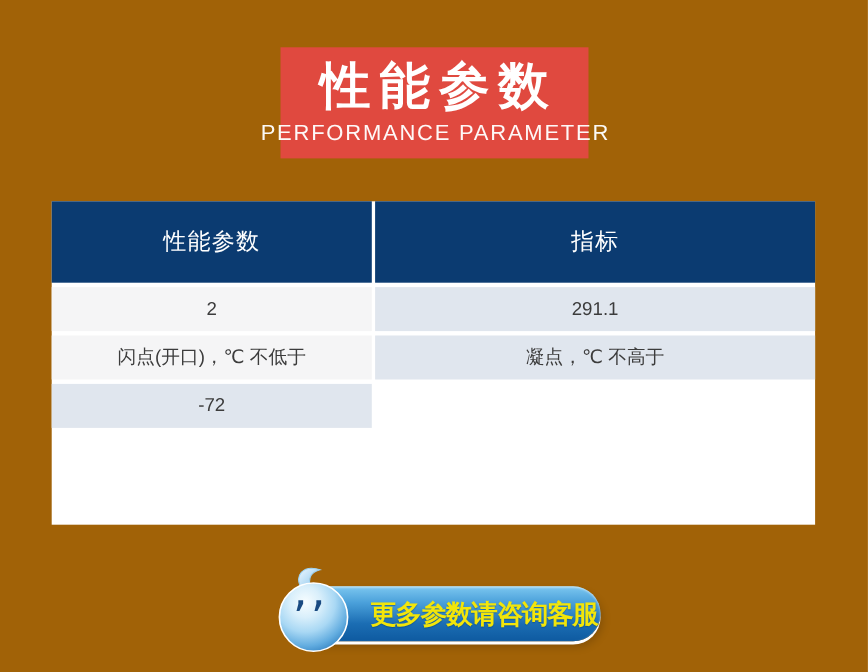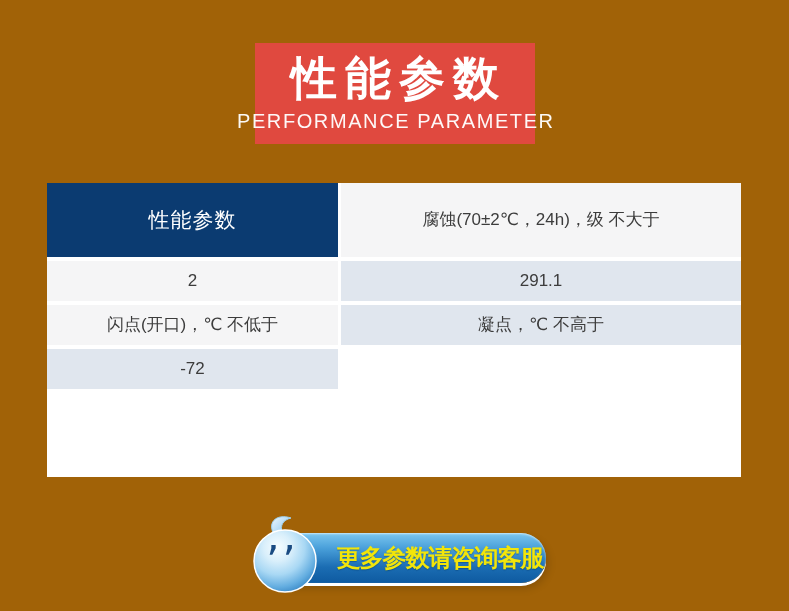--- a/index.html
+++ b/index.html
@@ -65,23 +65,23 @@
 
 <div class="page">
 
   <div class="banner">
     <div class="banner-title">性能参数</div>
     <div class="banner-subtitle">PERFORMANCE PARAMETER</div>
   </div>
 
   <div class="spec-table">
     <div class="cell header">性能参数</div>
+    <div class="cell header">指标</div>
 
 
-    <div class="cell shade-b">腐蚀(70±2℃，24h)，级  不大于</div>
     <div class="cell shade-b">2</div>
 
     <div class="cell shade-a">291.1</div>
 
     <div class="cell shade-b">闪点(开口)，℃  不低于</div>
 
     <div class="cell shade-a">凝点，℃  不高于</div>
     <div class="cell shade-a">-72</div>
   </div>
 

